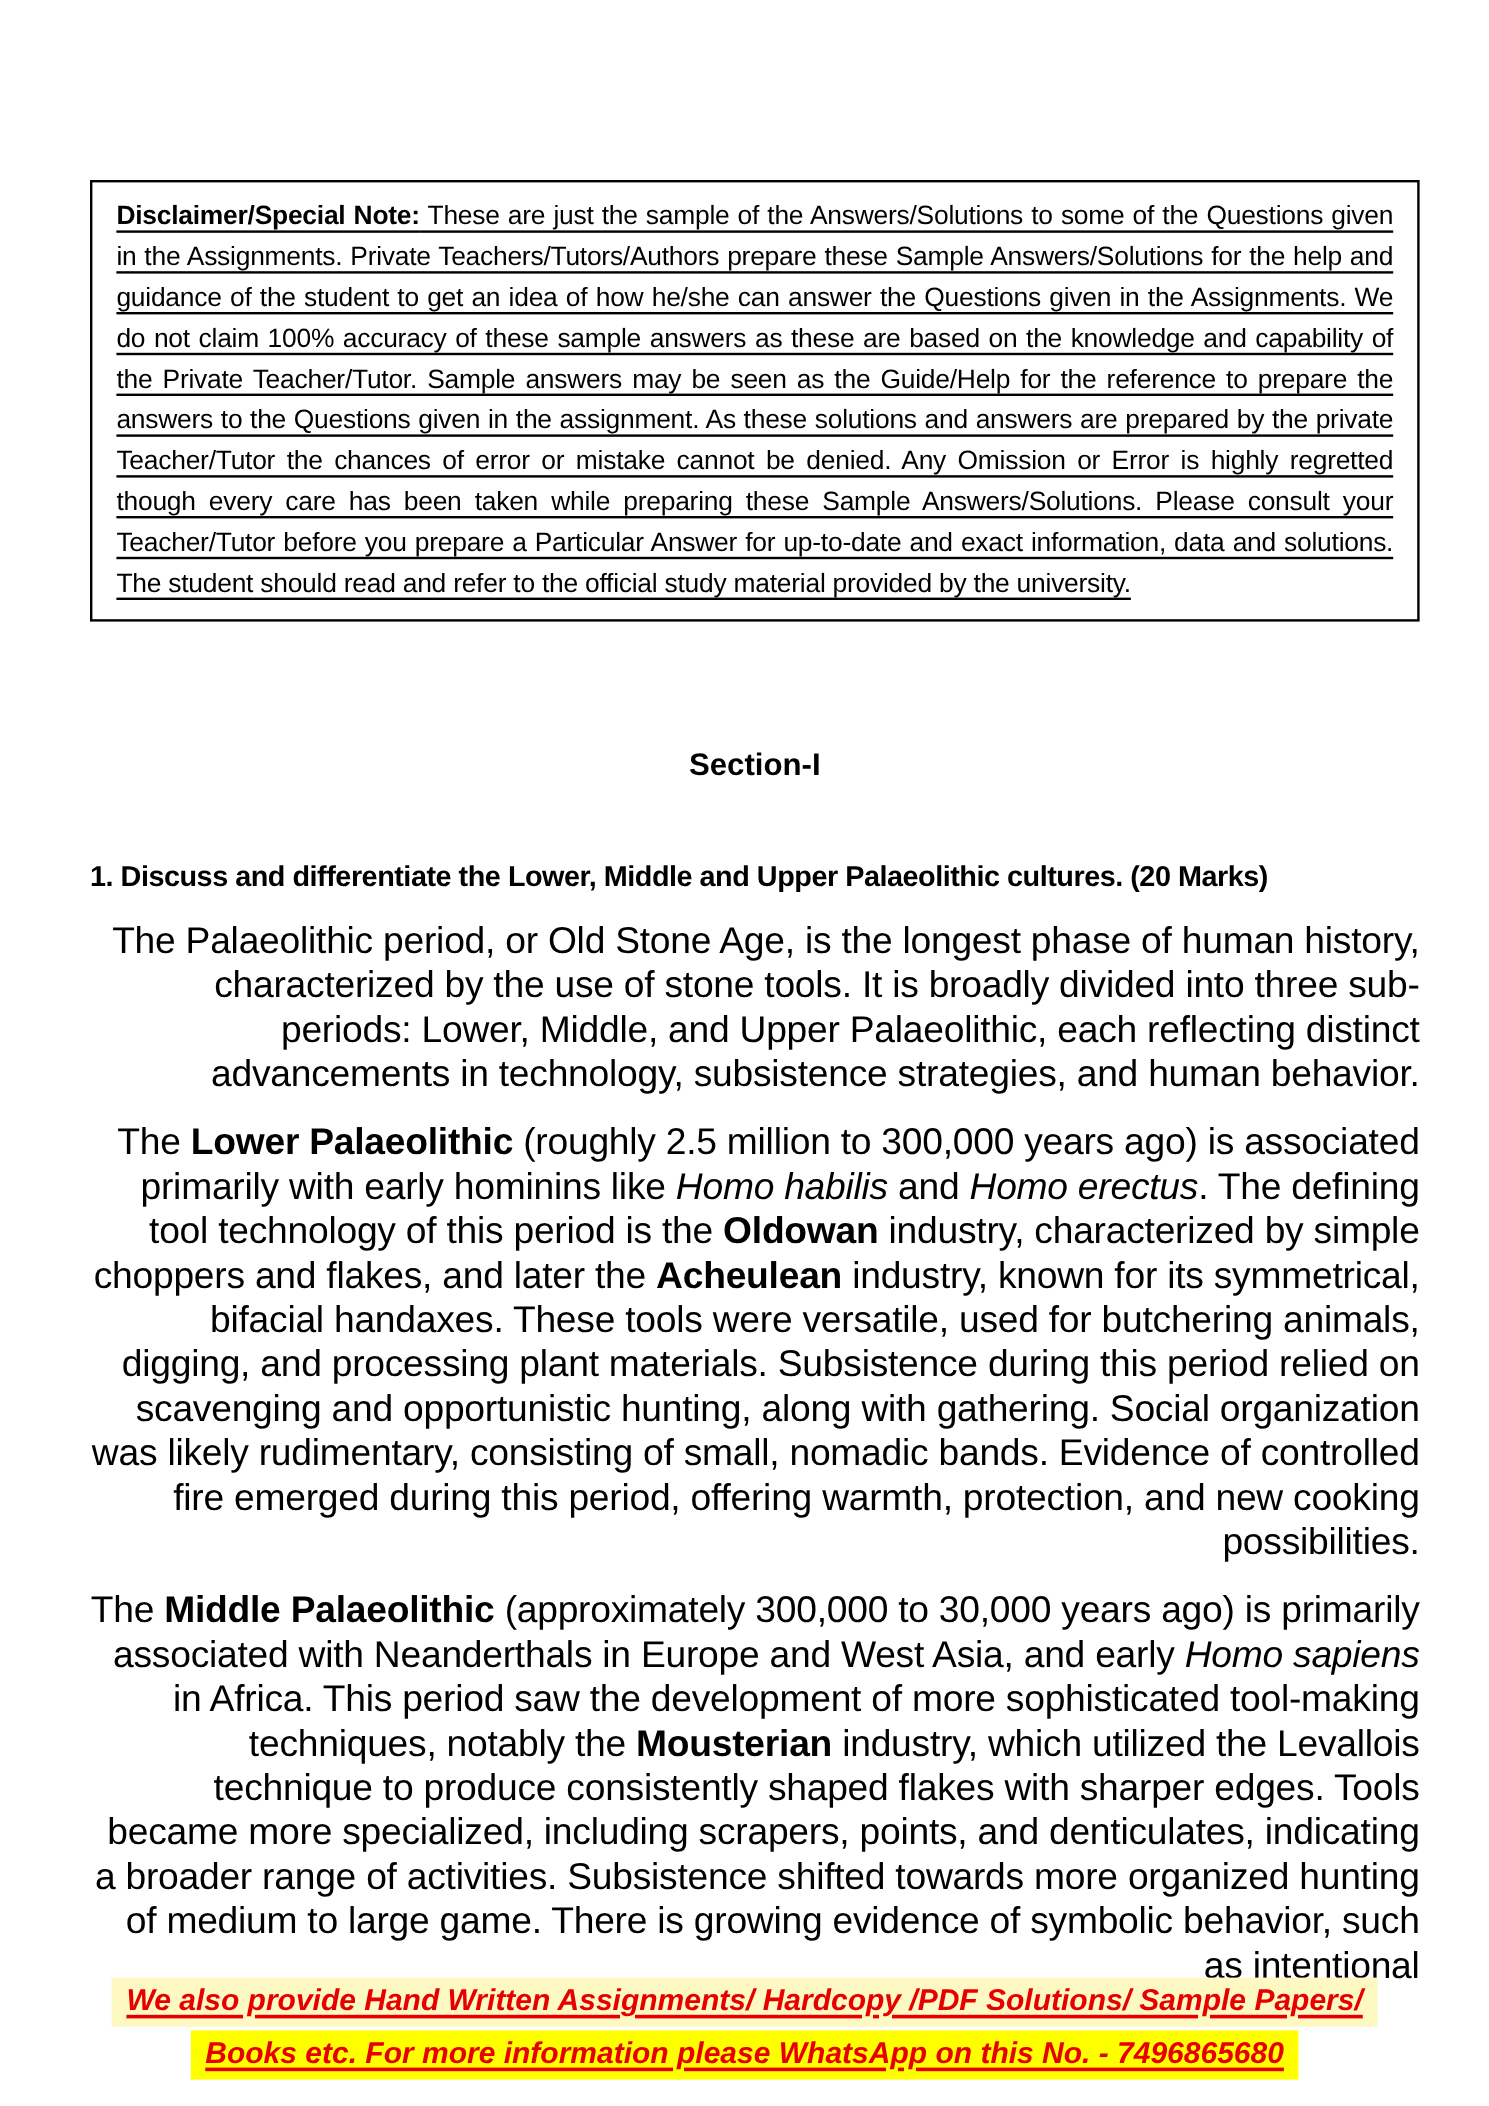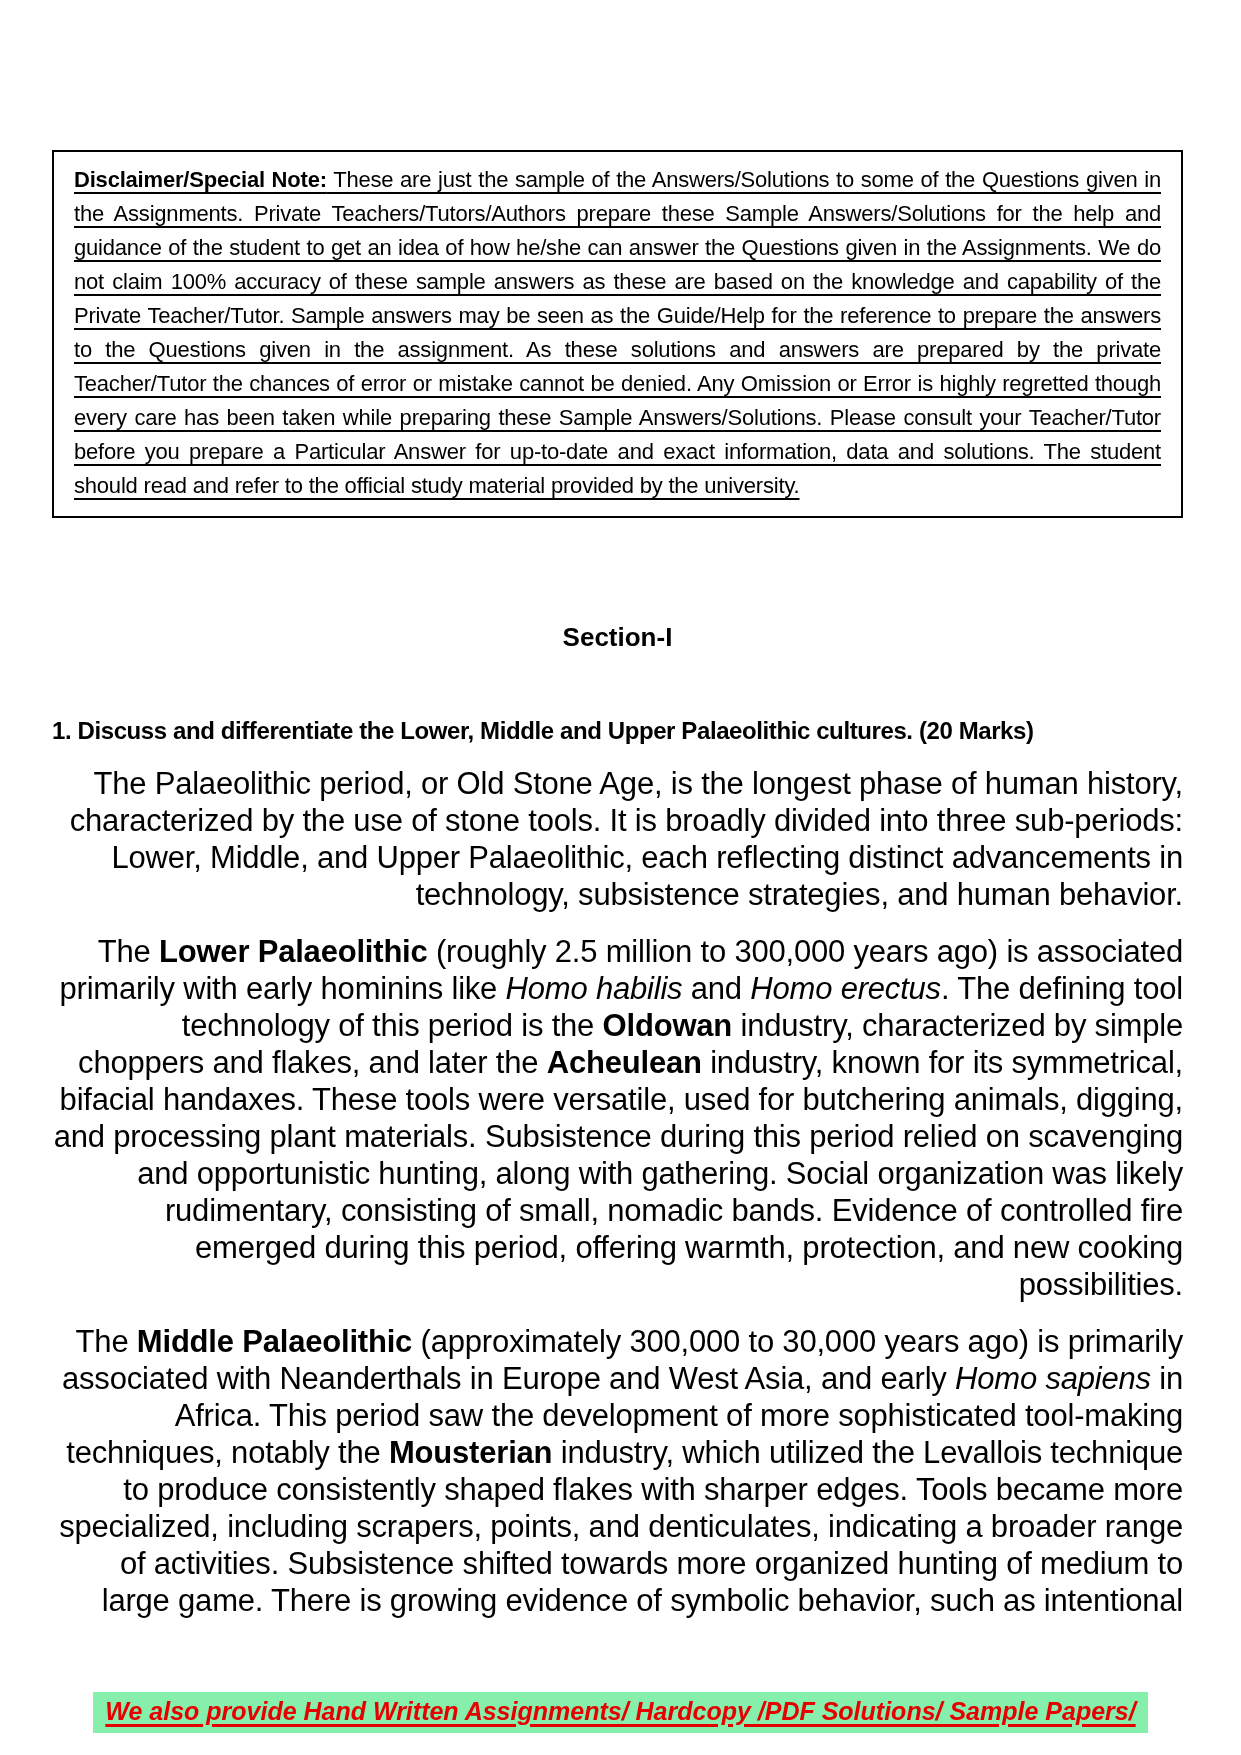--- a/index.html
+++ b/index.html
@@ -9,21 +9,21 @@
   }
   .page {
     position: relative;
     width: 1241px;
     height: 1755px;
     margin: 0 auto;
     background: #ffffff;
     color: #000000;
     font-family: "Liberation Sans", sans-serif;
     box-sizing: border-box;
-    padding: 150px 58px 0 52px;
+    padding: 150px 58px 0 75px;
     overflow: hidden;
   }
   .disclaimer-box {
     border: 2px solid #000000;
     box-sizing: border-box;
     padding: 11px 20px 13px 20px;
     font-size: 22px;
     line-height: 34px;
     text-align: justify;
     letter-spacing: -0.2px;
@@ -93,16 +93,17 @@
 
   <h3 class="question-title">1. Discuss and differentiate the Lower, Middle and Upper Palaeolithic cultures. (20 Marks)</h3>
 
   <div class="body-copy">
       <p class="body-para"><span class="run-normal">The Palaeolithic period, or Old Stone Age, is the longest phase of human history, characterized by the use of stone tools. It is broadly divided into three sub-periods: Lower, Middle, and Upper Palaeolithic, each reflecting distinct advancements in technology, subsistence strategies, and human behavior.</span></p>
       <p class="body-para"><span class="run-normal">The </span><span class="run-bold">Lower Palaeolithic</span><span class="run-normal"> (roughly 2.5 million to 300,000 years ago) is associated primarily with early hominins like </span><span class="run-italic">Homo habilis</span><span class="run-normal"> and </span><span class="run-italic">Homo erectus</span><span class="run-normal">. The defining tool technology of this period is the </span><span class="run-bold">Oldowan</span><span class="run-normal"> industry, characterized by simple choppers and flakes, and later the </span><span class="run-bold">Acheulean</span><span class="run-normal"> industry, known for its symmetrical, bifacial handaxes. These tools were versatile, used for butchering animals, digging, and processing plant materials. Subsistence during this period relied on scavenging and opportunistic hunting, along with gathering. Social organization was likely rudimentary, consisting of small, nomadic bands. Evidence of controlled fire emerged during this period, offering warmth, protection, and new cooking possibilities.</span></p>
       <p class="body-para"><span class="run-normal">The </span><span class="run-bold">Middle Palaeolithic</span><span class="run-normal"> (approximately 300,000 to 30,000 years ago) is primarily associated with Neanderthals in Europe and West Asia, and early </span><span class="run-italic">Homo sapiens</span><span class="run-normal"> in Africa. This period saw the development of more sophisticated tool-making techniques, notably the </span><span class="run-bold">Mousterian</span><span class="run-normal"> industry, which utilized the Levallois technique to produce consistently shaped flakes with sharper edges. Tools became more specialized, including scrapers, points, and denticulates, indicating a broader range of activities. Subsistence shifted towards more organized hunting of medium to large game. There is growing evidence of symbolic behavior, such as intentional</span></p>
     </div>
 
   <div class="page-footer">
-    <div><span class="footer-line" style="background: #86efac; color: rgb(230, 0, 0);">We also provide Hand Written Assignments/ Hardcopy /PDF Solutions/ Sample Papers/</span></div>
+    <div><span class="footer-line" style="background: #fef9c3; color: rgb(230, 0, 0);">We also provide Hand Written Assignments/ Hardcopy /PDF Solutions/ Sample Papers/</span></div>
+    <div><span class="footer-line" style="background: rgb(255, 255, 0); color: rgb(230, 0, 0);">Books etc. For more information please WhatsApp on this No. - 7496865680</span></div>
   </div>
 
 </div>
 
 </body></html>

